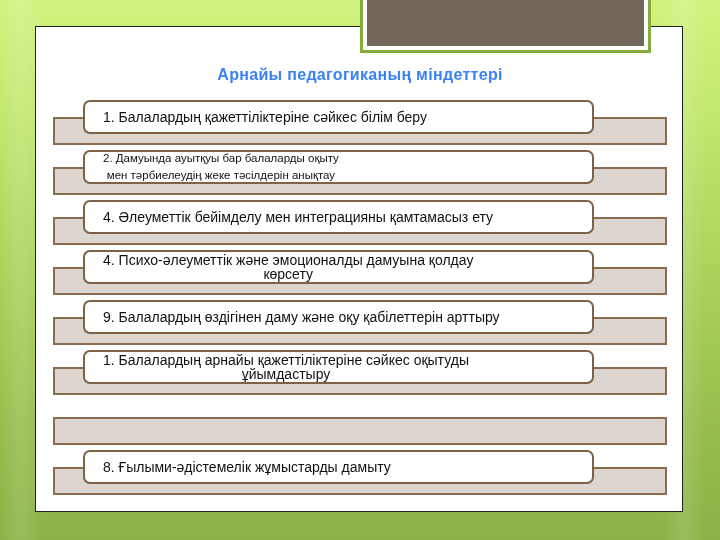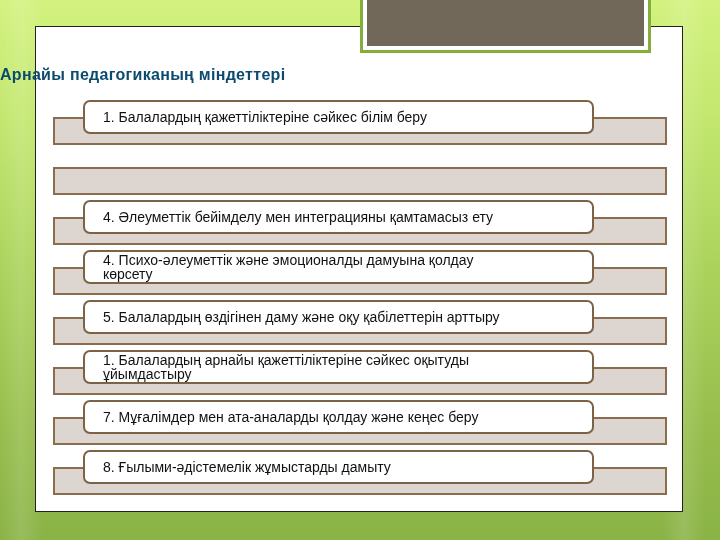--- a/index.html
+++ b/index.html
@@ -52,23 +52,24 @@
     .header-box-fill {
       width: 100%;
       height: 100%;
       background: #71685a;
     }
     .title {
       position: absolute;
       left: 0;
       width: 720px;
       top: 66px;
+      text-align: center;
       font-size: 16px;
       font-weight: bold;
-      color: #0c4a6e;
+      color: #3b82f6;
       letter-spacing: 0.3px;
       z-index: 2;
     }
     .row {
       position: absolute;
       left: 0;
       width: 720px;
       height: 46px;
       z-index: 2;
     }
@@ -93,20 +94,21 @@
       border-radius: 7px;
       box-sizing: border-box;
       padding: 0 10px 0 18px;
       display: flex;
       align-items: center;
       font-size: 14px;
       color: #111;
       line-height: 15px;
       white-space: pre-line;
       overflow: hidden;
+      text-align: center;
     }
     .row-box.small {
       font-size: 11.5px;
       line-height: 17px;
     }
     .row-box.two-line {
       line-height: 14px;
     }
   </style>
 </head>
@@ -124,45 +126,46 @@
 
 <div class="title">Арнайы педагогиканың  міндеттері</div>
 
 <div class="row" style="top:100px;">
   <div class="row-bar"></div>
   <div class="row-box">1. Балалардың қажеттіліктеріне сәйкес білім беру</div>
 </div>
 
 <div class="row" style="top:150px;">
   <div class="row-bar"></div>
+  <div class="row-box small">2. Дамуында ауытқуы бар балаларды оқыту
+мен тәрбиелеудің жеке тәсілдерін анықтау</div>
 </div>
 
 <div class="row" style="top:200px;">
   <div class="row-bar"></div>
   <div class="row-box">4. Әлеуметтік бейімделу мен интеграцияны қамтамасыз ету</div>
 </div>
 
 <div class="row" style="top:250px;">
   <div class="row-bar"></div>
   <div class="row-box two-line">4. Психо-әлеуметтік және эмоционалды дамуына қолдау
 көрсету</div>
 </div>
 
 <div class="row" style="top:300px;">
   <div class="row-bar"></div>
-  <div class="row-box">5. Балалардың өздігінен даму және оқу қабілеттерін арттыру</div>
+  <div class="row-box">9. Балалардың өздігінен даму және оқу қабілеттерін арттыру</div>
 </div>
 
 <div class="row" style="top:350px;">
   <div class="row-bar"></div>
   <div class="row-box two-line">1. Балалардың арнайы қажеттіліктеріне сәйкес оқытуды
 ұйымдастыру</div>
 </div>
 
 <div class="row" style="top:400px;">
   <div class="row-bar"></div>
-  <div class="row-box">7. Мұғалімдер мен ата-аналарды қолдау және кеңес беру</div>
 </div>
 
 <div class="row" style="top:450px;padding-left:23px;">
   <div class="row-bar"></div>
   <div class="row-box">8. Ғылыми-әдістемелік жұмыстарды дамыту</div>
 </div>
 
 </body></html>

